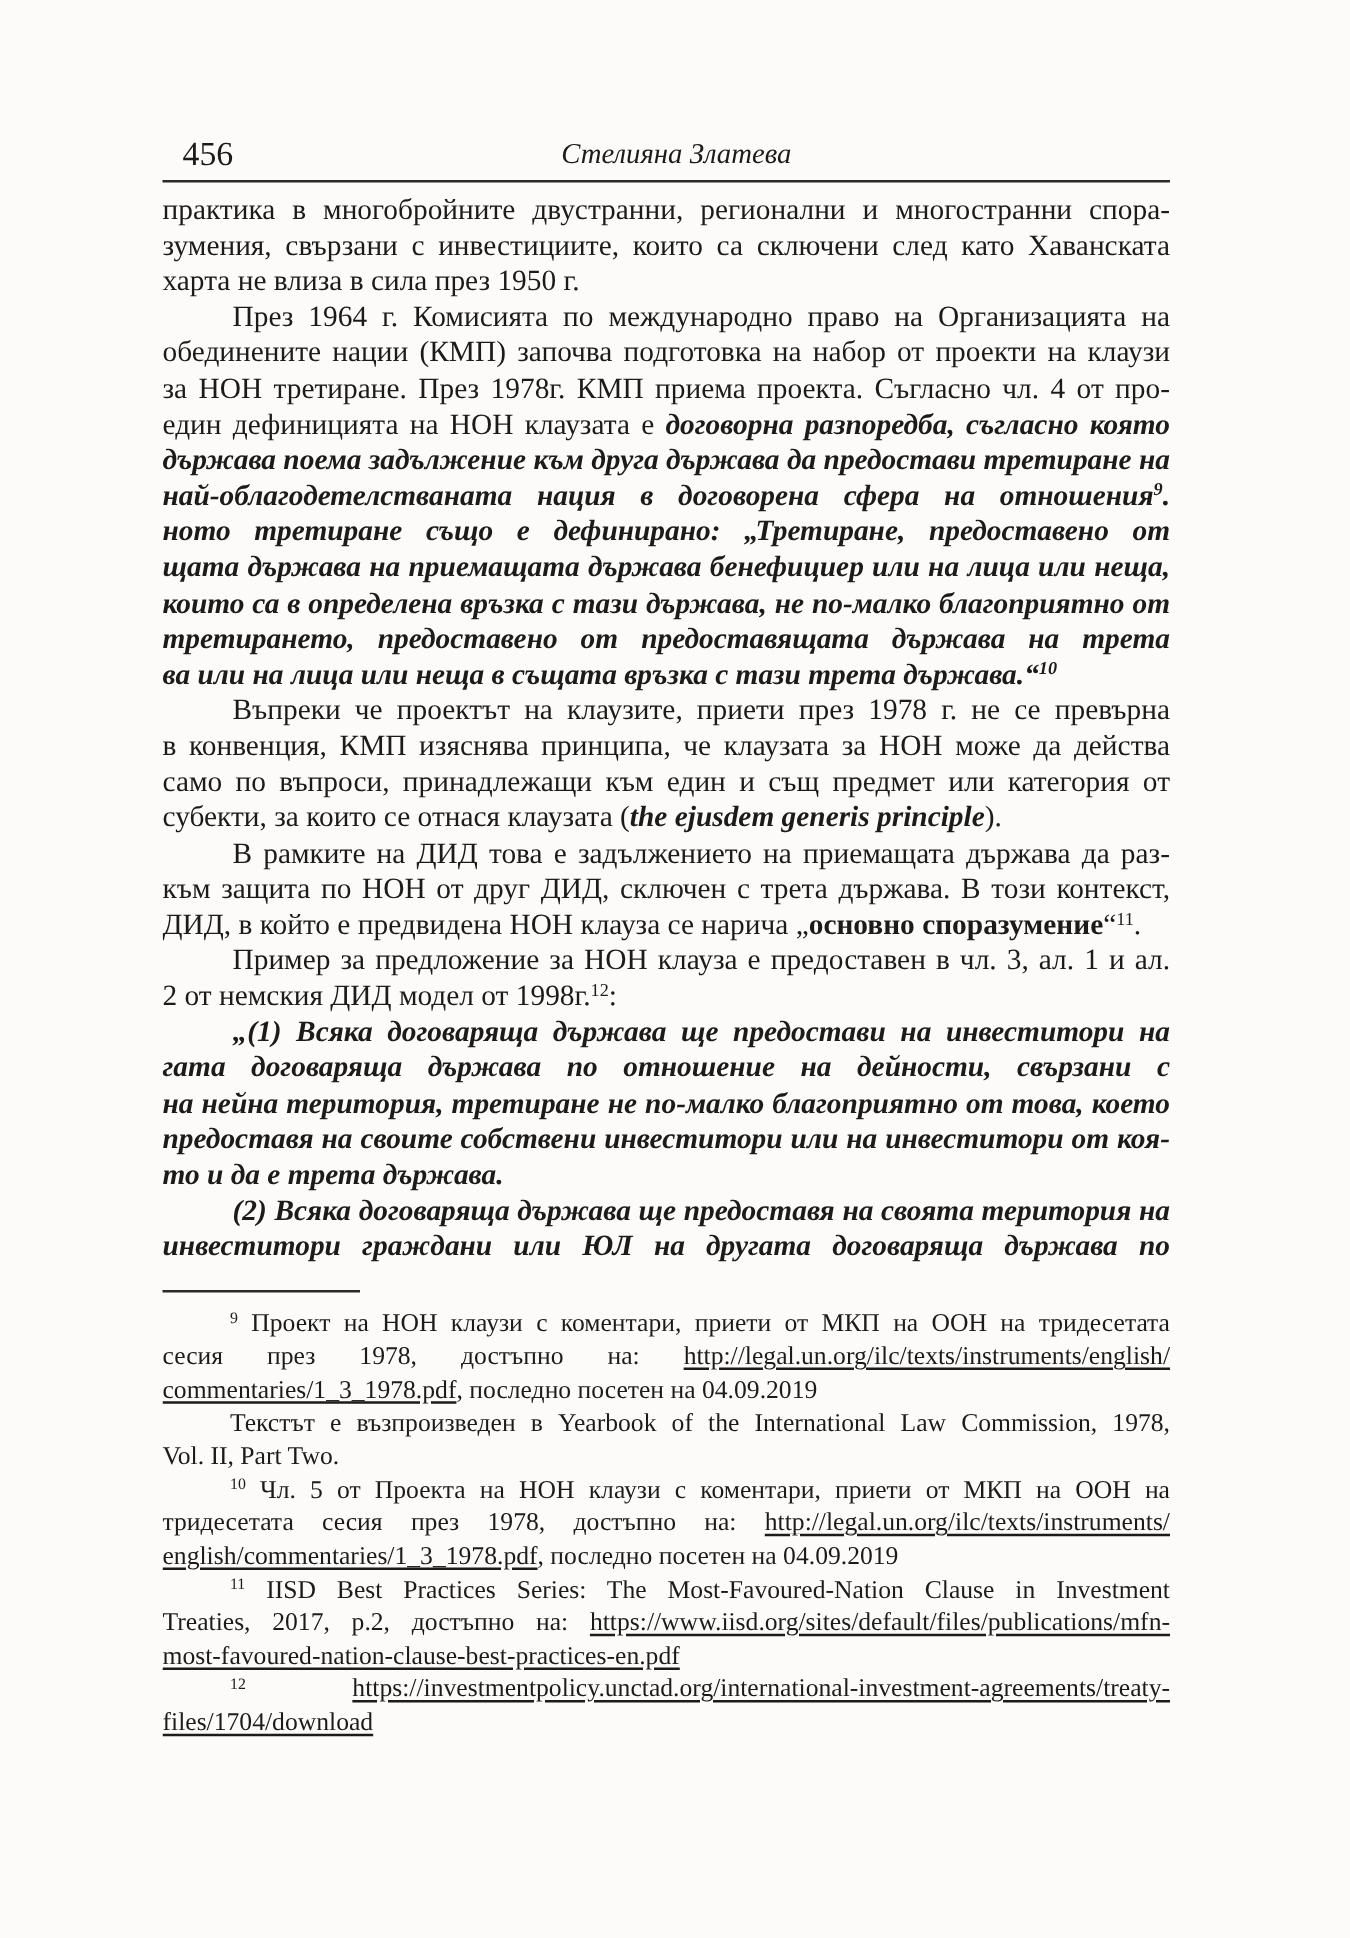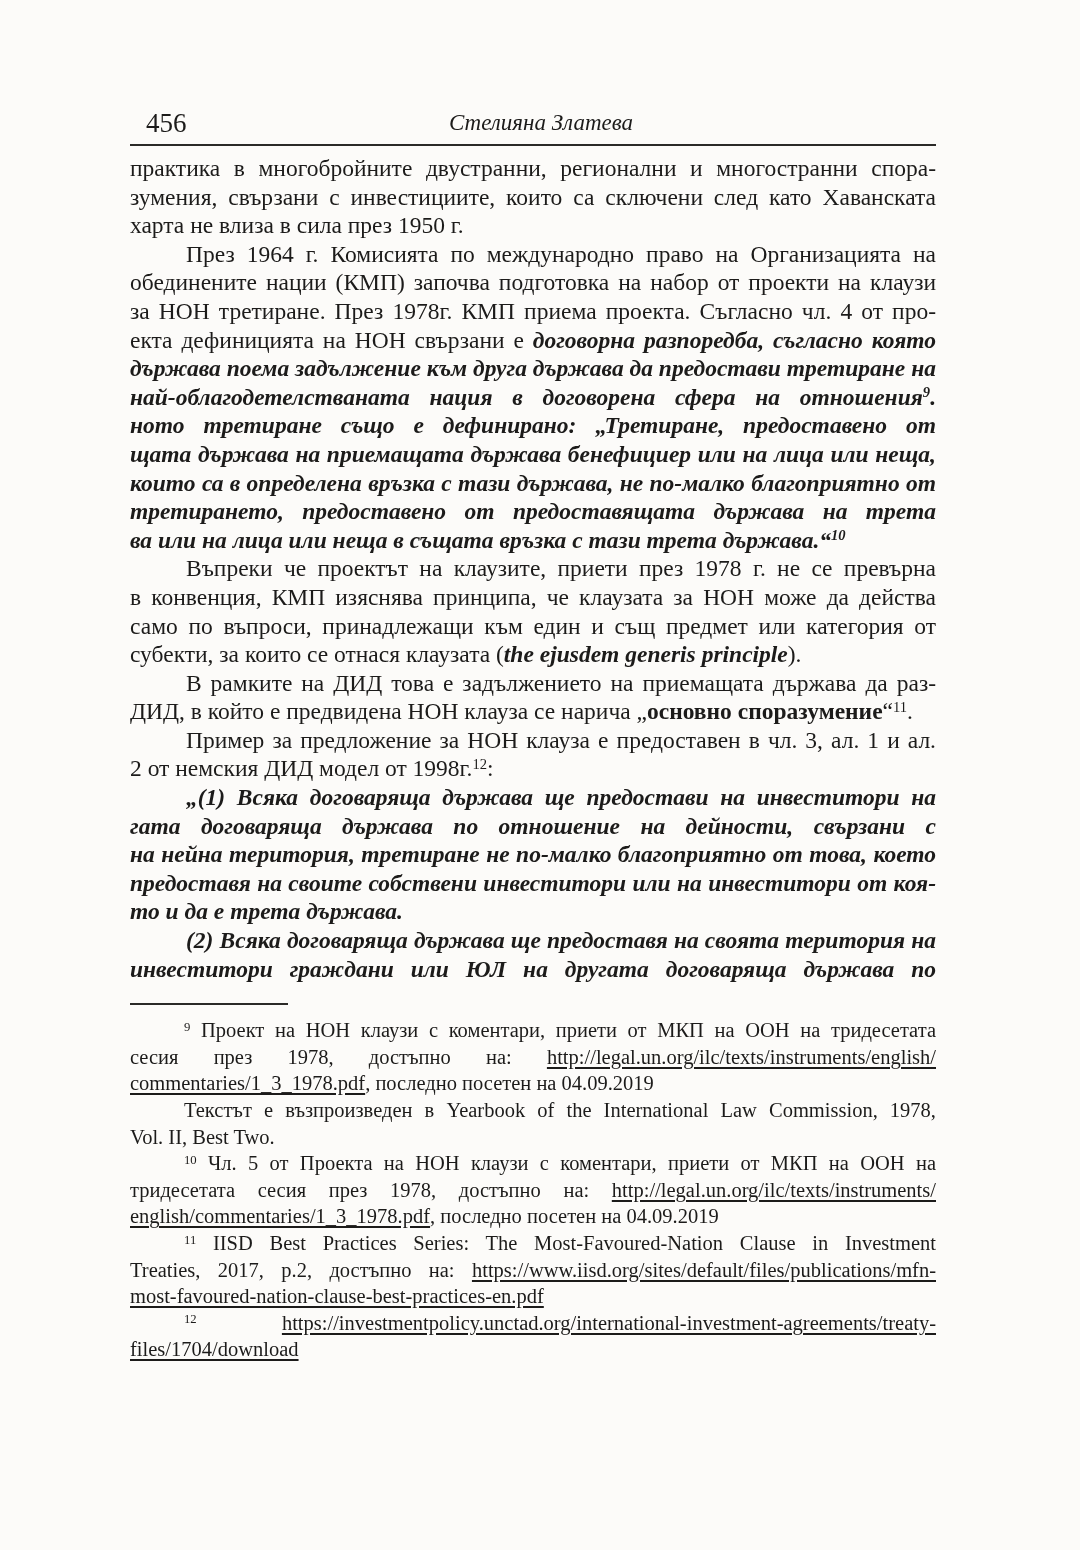--- a/index.html
+++ b/index.html
@@ -76,37 +76,38 @@
   <div class="bodytext">
       <div class="para">
         <div class="line"><span>практика в многобройните двустранни, регионални и многостранни спора-</span></div>
         <div class="line"><span>зумения, свързани с инвестициите, които са сключени след като Хаванската</span></div>
         <div class="line last"><span>харта не влиза в сила през 1950 г.</span></div>
       </div>
       <div class="para indent">
         <div class="line"><span>През 1964 г. Комисията по международно право на Организацията на</span></div>
         <div class="line"><span>обединените нации (КМП) започва подготовка на набор от проекти на клаузи</span></div>
         <div class="line"><span>за НОН третиране. През 1978г. КМП приема проекта. Съгласно чл. 4 от про-</span></div>
-        <div class="line"><span>екта дефиницията на НОН свързани е </span><span class="st-i">договорна разпоредба, съгласно която</span></div>
+        <div class="line"><span>един дефиницията на НОН клаузата е </span><span class="st-i">договорна разпоредба, съгласно която</span></div>
         <div class="line"><span class="st-i">държава поема задължение към друга държава да предостави третиране на</span></div>
         <div class="line"><span class="st-i">най-облагодетелстваната нация в договорена сфера на отношения</span><span class="st-sup st-i">9</span><span class="st-i">. Въпрос-</span></div>
         <div class="line"><span class="st-i">ното третиране също е дефинирано: „Третиране, предоставено от договаря-</span></div>
         <div class="line"><span class="st-i">щата държава на приемащата държава бенефициер или на лица или неща,</span></div>
         <div class="line"><span class="st-i">които са в определена връзка с тази държава, не по-малко благоприятно от</span></div>
         <div class="line"><span class="st-i">третирането, предоставено от предоставящата държава на трета държа-</span></div>
         <div class="line last"><span class="st-i">ва или на лица или неща в същата връзка с тази трета държава.“</span><span class="st-sup st-i">10</span></div>
       </div>
       <div class="para indent">
         <div class="line"><span>Въпреки че проектът на клаузите, приети през 1978 г. не се превърна</span></div>
         <div class="line"><span>в конвенция, КМП изяснява принципа, че клаузата за НОН може да действа</span></div>
         <div class="line"><span>само по въпроси, принадлежащи към един и същ предмет или категория от</span></div>
         <div class="line last"><span>субекти, за които се отнася клаузата (</span><span class="st-i">the ejusdem generis principle</span><span>).</span></div>
       </div>
       <div class="para indent">
         <div class="line"><span>В рамките на ДИД това е задължението на приемащата държава да раз-</span></div>
+        <div class="line"><span>към защита по НОН от друг ДИД, сключен с трета държава. В този контекст,</span></div>
         <div class="line last"><span>ДИД, в който е предвидена НОН клауза се нарича „</span><span class="st-b">основно споразумение</span><span>“</span><span class="st-sup">11</span><span>.</span></div>
       </div>
       <div class="para indent">
         <div class="line"><span>Пример за предложение за НОН клауза е предоставен в чл. 3, ал. 1 и ал.</span></div>
         <div class="line last"><span>2 от немския ДИД модел от 1998г.</span><span class="st-sup">12</span><span>:</span></div>
       </div>
       <div class="para indent">
         <div class="line"><span class="st-bi">„(1) Всяка договаряща държава ще предостави на инвеститори на дру-</span></div>
         <div class="line"><span class="st-bi">гата договаряща държава по отношение на дейности, свързани с инвестиции</span></div>
         <div class="line"><span class="st-bi">на нейна територия, третиране не по-малко благоприятно от това, което</span></div>
@@ -122,21 +123,21 @@
   <hr class="footnote-separator">
 
   <div class="footnotes">
       <div class="para indent">
         <div class="line"><span class="st-sup">9</span><span> Проект на НОН клаузи с коментари, приети от МКП на ООН на тридесетата</span></div>
         <div class="line"><span>сесия през 1978, достъпно на: </span><span class="st-link">http://legal.un.org/ilc/texts/instruments/english/</span></div>
         <div class="line last"><span class="st-link">commentaries/1_3_1978.pdf</span><span>, последно посетен на 04.09.2019</span></div>
       </div>
       <div class="para indent">
         <div class="line"><span>Текстът е възпроизведен в Yearbook of the International Law Commission, 1978,</span></div>
-        <div class="line last"><span>Vol. II, Best Two.</span></div>
+        <div class="line last"><span>Vol. II, Part Two.</span></div>
       </div>
       <div class="para indent">
         <div class="line"><span class="st-sup">10</span><span> Чл. 5 от Проекта на НОН клаузи с коментари, приети от МКП на ООН на</span></div>
         <div class="line"><span>тридесетата сесия през 1978, достъпно на: </span><span class="st-link">http://legal.un.org/ilc/texts/instruments/</span></div>
         <div class="line last"><span class="st-link">english/commentaries/1_3_1978.pdf</span><span>, последно посетен на 04.09.2019</span></div>
       </div>
       <div class="para indent">
         <div class="line"><span class="st-sup">11</span><span> IISD Best Practices Series: The Most-Favoured-Nation Clause in Investment</span></div>
         <div class="line"><span>Treaties, 2017, p.2, достъпно на: </span><span class="st-link">https://www.iisd.org/sites/default/files/publications/mfn-</span></div>
         <div class="line last"><span class="st-link">most-favoured-nation-clause-best-practices-en.pdf</span></div>

